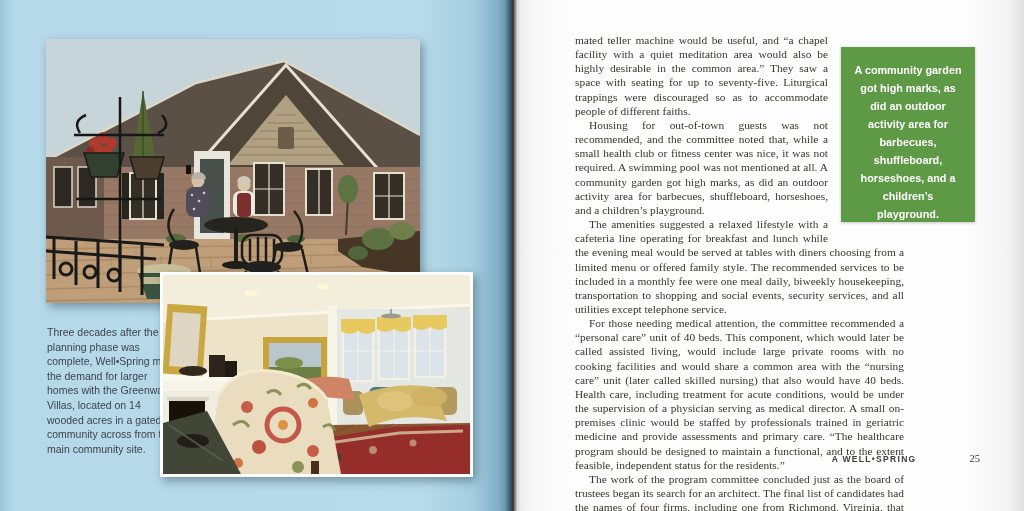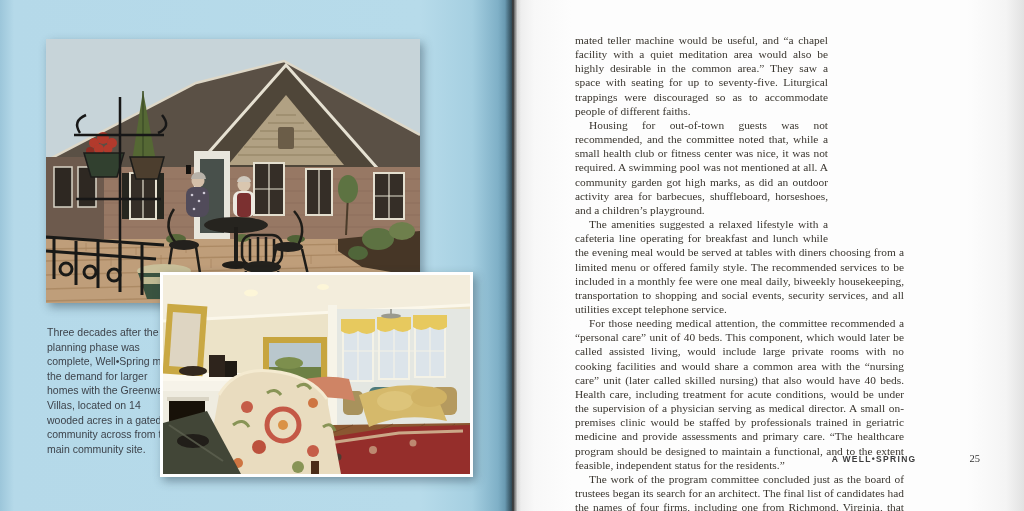--- a/index.html
+++ b/index.html
@@ -241,20 +241,29 @@
       </svg>
     </figure>
 
     <div class="caption">Three decades after the planning phase was complete, Well•Spring met the demand for larger homes with the Greenway Villas, located on 14 wooded acres in a gated community across from the main community site.</div>
   </div>
 
   <div class="spine"></div>
 
   <div class="page-right">
 
+    <aside class="pullquote">
+      <div class="pq-text">A community garden got high marks, as did an outdoor activity area for barbecues, shuffleboard, horseshoes, and a children’s playground.</div>
+      <svg class="leaf" viewBox="0 0 48 46">
+        <path d="M23,43 C24,32 28,22 37,14" stroke="#97bf75" stroke-width="2.2" fill="none" stroke-linecap="round"></path>
+        <path d="M20,39 C10,33 6,22 7,9 C16,16 21,27 21,38 Z" fill="#97bf75"></path>
+        <path d="M25,36 C22,25 24,13 32,3 C36,14 33,27 27,36 Z" fill="#97bf75"></path>
+        <path d="M27,41 C33,34 40,30 47,29 C42,38 35,42 28,43 Z" fill="#97bf75"></path>
+      </svg>
+    </aside>
 
     <div class="bodycol">
       <div class="pq-spacer"></div>
       <p class="noindent">mated teller machine would be useful, and “a chapel facility with a quiet meditation area would also be highly desirable in the common area.” They saw a space with seating for up to seventy-five. Liturgical trappings were discouraged so as to accommodate people of different faiths.</p>
       <p>Housing for out-of-town guests was not recommended, and the committee noted that, while a small health club or fitness center was nice, it was not required. A swimming pool was not mentioned at all. A community garden got high marks, as did an outdoor activity area for barbecues, shuffleboard, horseshoes, and a children’s playground.</p>
       <p>The amenities suggested a relaxed lifestyle with a cafeteria line operating for breakfast and lunch while the evening meal would be served at tables with diners choosing from a limited menu or offered family style. The recommended services to be included in a monthly fee were one meal daily, biweekly housekeeping, transportation to shopping and social events, security services, and all utilities except telephone service.</p>
       <p>For those needing medical attention, the committee recommended a “personal care” unit of 40 beds. This component, which would later be called assisted living, would include large private rooms with no cooking facilities and would share a common area with the “nursing care” unit (later called skilled nursing) that also would have 40 beds. Health care, including treatment for acute conditions, would be under the supervision of a physician serving as medical director. A small on-premises clinic would be staffed by professionals trained in geriatric medicine and provide assessments and primary care. “The healthcare program should be designed to maintain a functional, and to the extent feasible, independent status for the residents.”</p>
       <p>The work of the program committee concluded just as the board of trustees began its search for an architect. The final list of candidates had the names of four firms, including one from Richmond, Virginia, that had designed simi-</p>
     </div>
 

